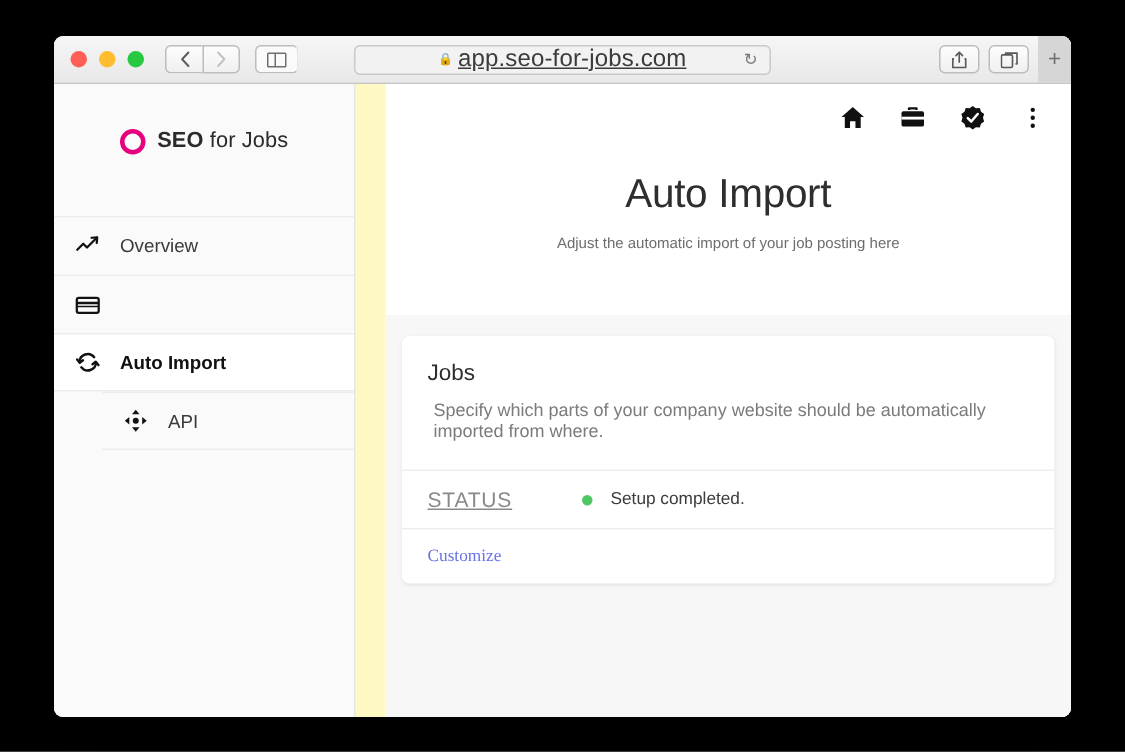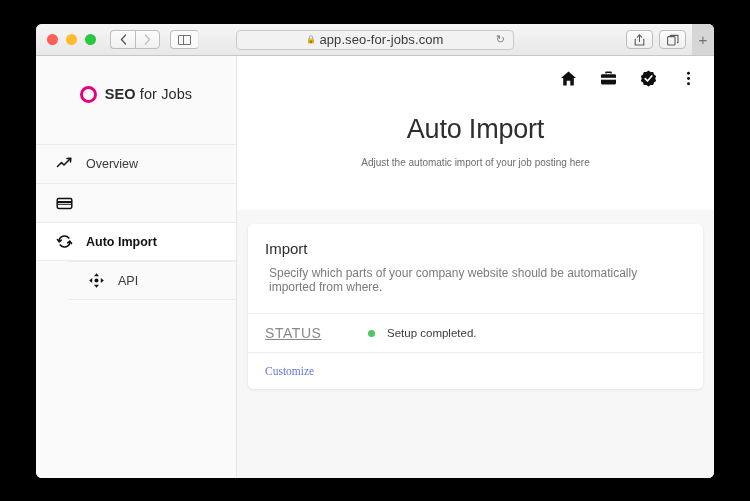--- a/index.html
+++ b/index.html
@@ -92,23 +92,24 @@
     height: 20px;
     background: #f2f2f2;
     border: 1px solid #c9c9c9;
     border-radius: 4px;
     display: flex;
     align-items: center;
     justify-content: center;
     box-sizing: border-box;
   }
   .url-text {
-    font-size: 13px;
+    font-size: 16px;
     color: #3b3b3b;
     letter-spacing: 0.1px;
+    text-decoration: underline;
   }
   .lock {
     font-size: 8px;
     color: #6b6b6b;
     margin-right: 3px;
   }
   .reload {
     position: absolute;
     right: 8px;
     font-size: 11px;
@@ -138,20 +139,21 @@
     color: #6f6f6f;
     font-size: 15px;
     font-weight: 300;
   }
 
   
   .page {
     display: flex;
     height: 423px;
     background: #fef9c3;
+    gap: 20px;
   }
 
   
   .sidebar {
     width: 201px;
     background: #fafafa;
     border-right: 1px solid #e6e6e6;
     box-sizing: border-box;
   }
   .brand {
@@ -174,21 +176,21 @@
     letter-spacing: 0.1px;
   }
   .brand-text .b { font-weight: bold; }
 
   .nav { margin-top: 18px; }
   .navitem {
     height: 39px;
     display: flex;
     align-items: center;
     gap: 13px;
-    padding-left: 20px;
+    padding-left: 14px;
     border-top: 1px solid #ececec;
     font-size: 12.5px;
     color: #3a3a3a;
     box-sizing: border-box;
     cursor: pointer;
   }
   .navitem:last-child { border-bottom: 1px solid #ececec; margin-left: 32px; }
   .navitem.active {
     background: #ffffff;
     font-weight: bold;
@@ -456,21 +458,21 @@
 
       <div class="hero">
         <h1>Auto Import</h1>
         <p>Adjust the automatic import of your job posting here</p>
       </div>
 
       <div class="card-wrap">
         <div class="card">
 
           <div class="card-head">
-            <h2 class="card-title">Import</h2>
+            <h2 class="card-title">Jobs</h2>
             <p class="card-sub">Specify which parts of your company website should be automatically imported from where.</p>
           </div>
 
           <div class="row">
             <div class="row-label">STATUS</div>
             <div class="row-value">
               <span class="dot"></span>
               <span>Setup completed.</span>
             </div>
           </div>

